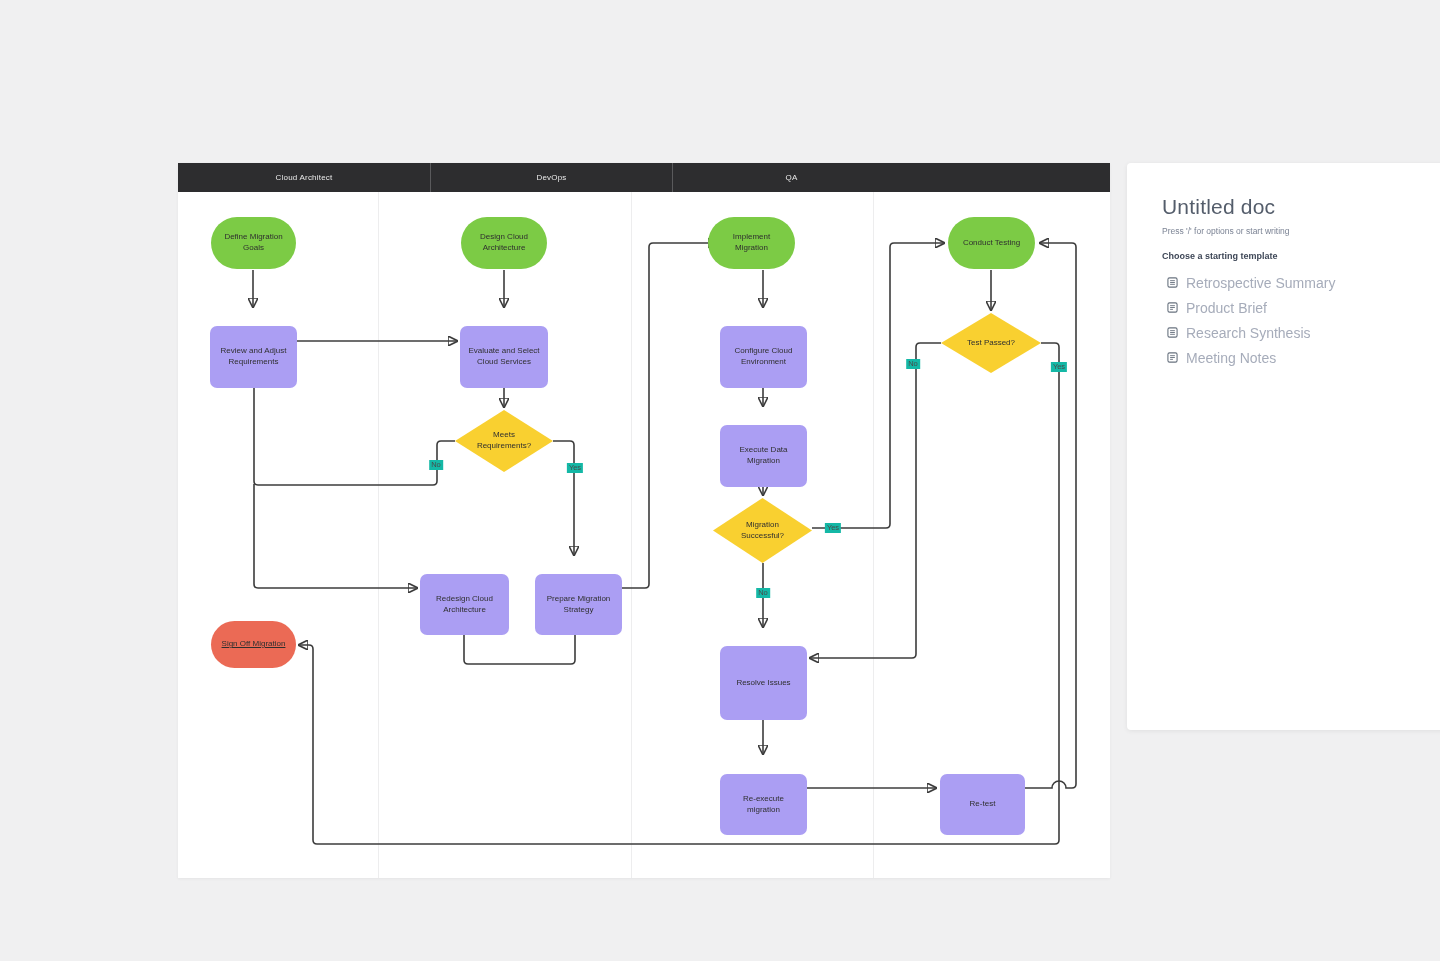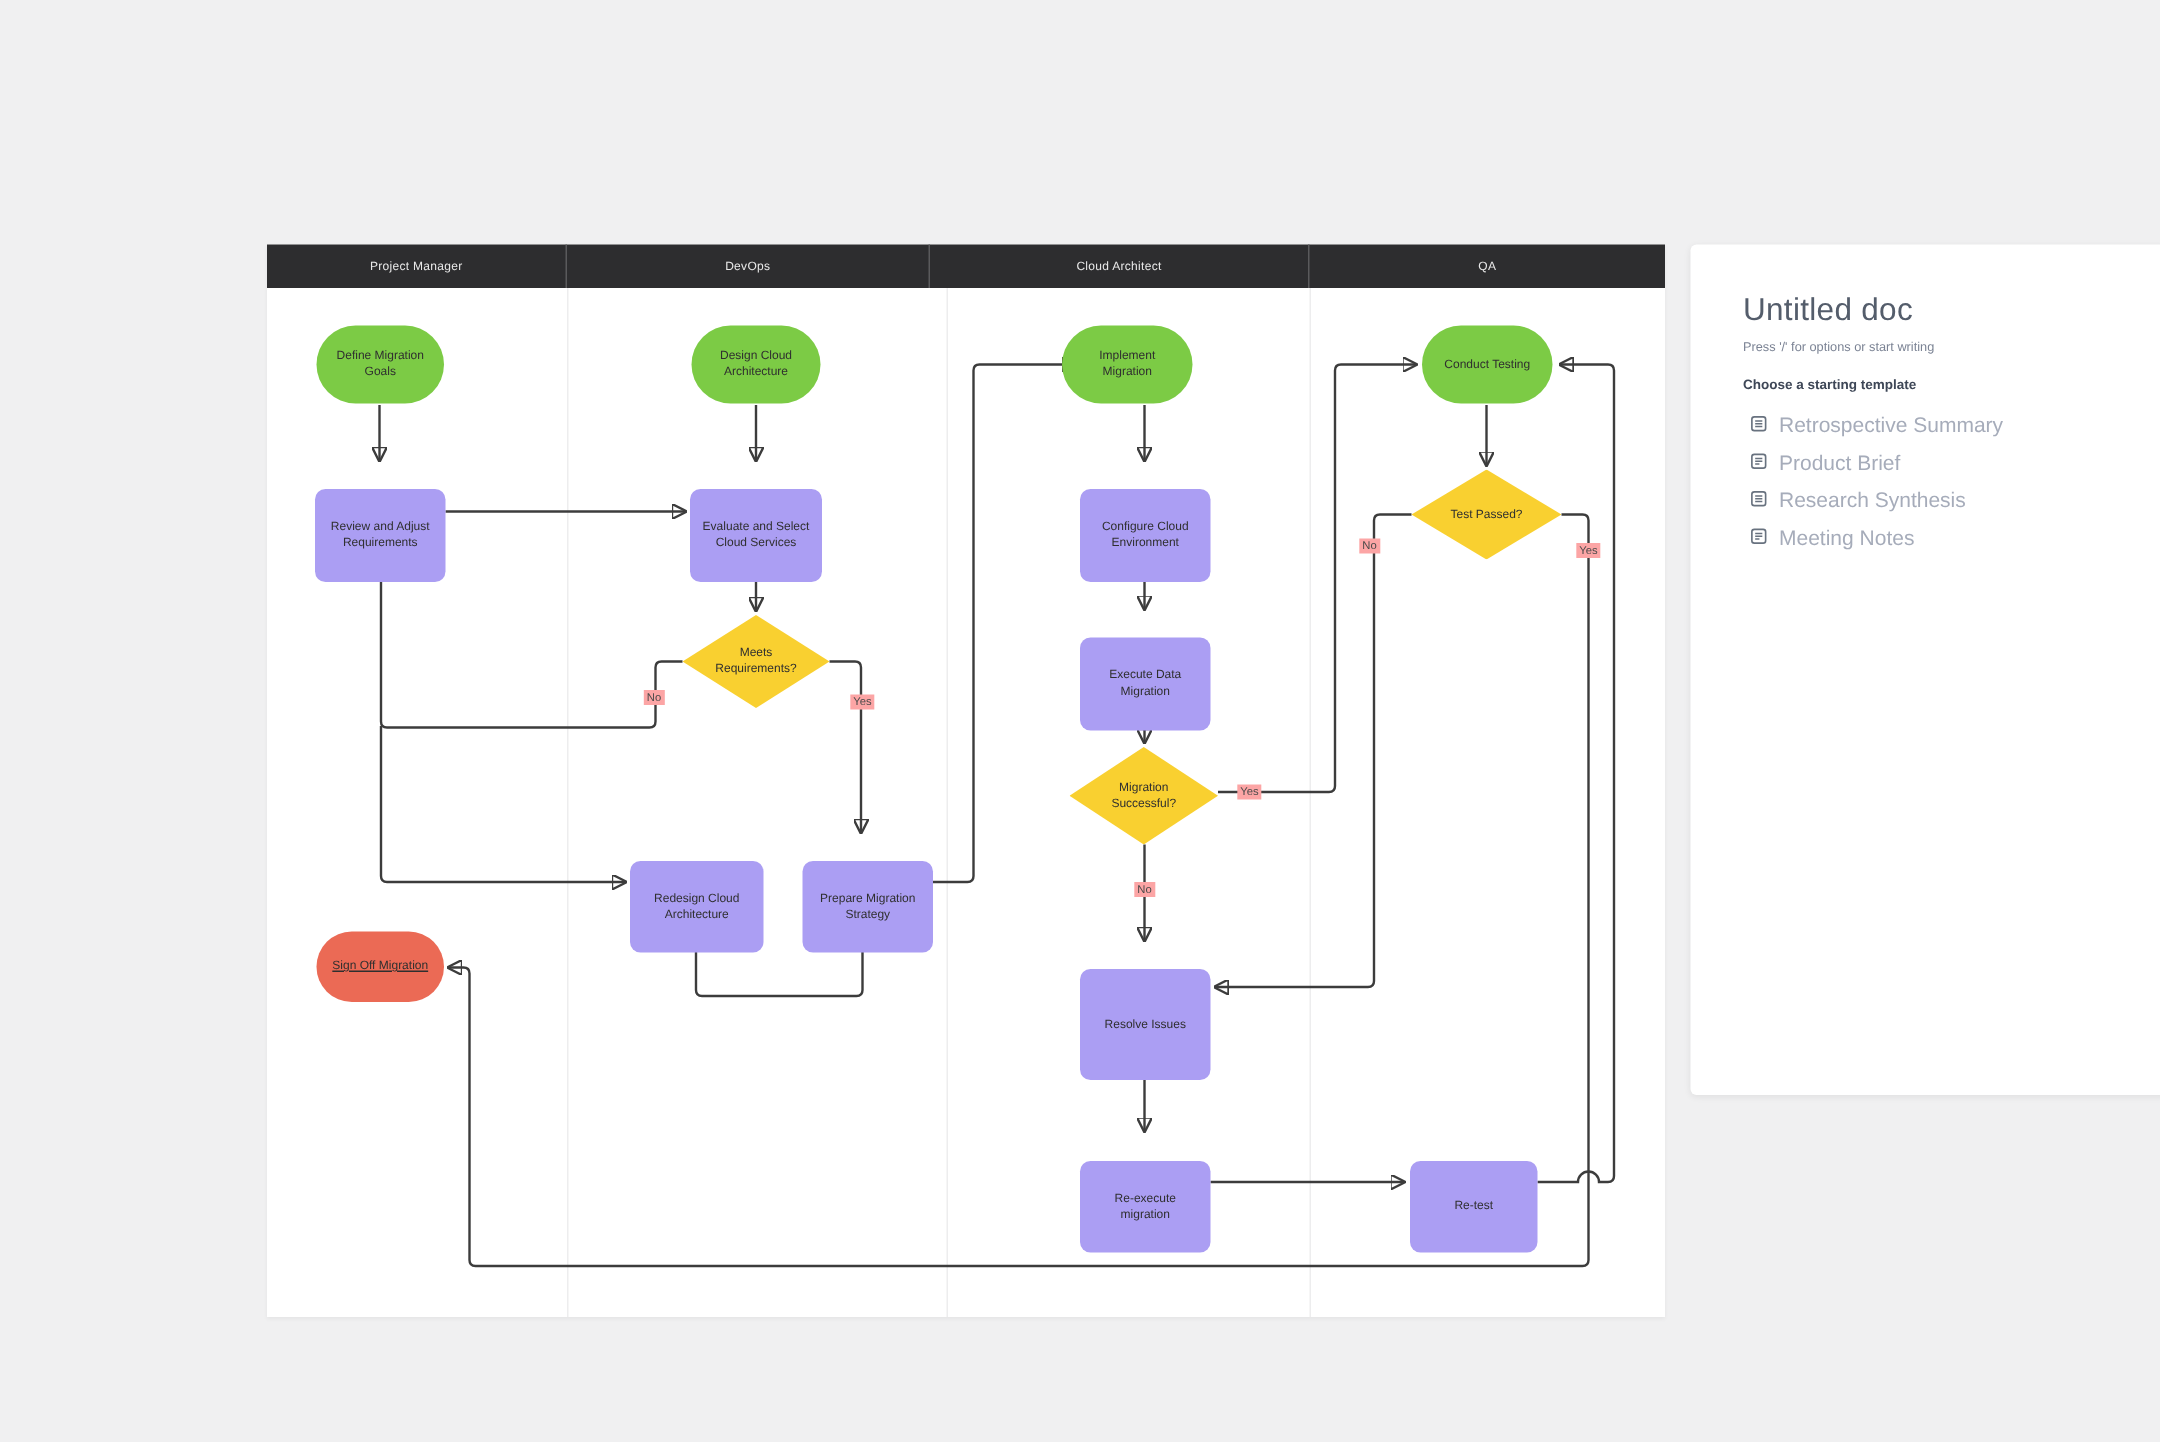--- a/index.html
+++ b/index.html
@@ -29,21 +29,21 @@
   .lane-div{
     position:absolute;top:192px;height:686px;width:1px;background:#ededee;z-index:1;
   }
 
   
   svg.edges{position:absolute;left:0;top:0;z-index:2;pointer-events:none;}
   svg.edges path{fill:none;stroke:#3c3c3c;stroke-width:1.6;}
 
   .edge-label{
     position:absolute;z-index:4;transform:translate(-50%,-50%);
-    font-size:7.5px;color:#4a4a4a;background:#fca5a5;padding:0 2px;line-height:10px;
+    font-size:7.5px;color:#4a4a4a;background:#14b8a6;padding:0 2px;line-height:10px;
   }
 
   
   .node{
     position:absolute;z-index:3;display:flex;align-items:center;justify-content:center;
     text-align:center;font-size:8px;line-height:1.35;color:#2f2f2f;
     box-sizing:border-box;
   }
   .node.stadium{border-radius:26px;padding:0 8px;}
   .node.rect{border-radius:7px;padding:0 6px;margin-top:16px;}
@@ -75,28 +75,25 @@
 
 <div class="stage">
 
   <div class="canvas"></div>
 
   <div class="lane-div" style="left:378px"></div>
   <div class="lane-div" style="left:631px"></div>
   <div class="lane-div" style="left:873px"></div>
 
   <div class="lane-header">
-    <div class="cell" style="width:200px">
-        <span>Project Manager</span>
+    <div class="cell" style="width:253px">
+        <span>Cloud Architect</span>
       </div>
     <div class="cell" style="width:242px">
         <span>DevOps</span>
-      </div>
-    <div class="cell" style="width:253px">
-        <span>Cloud Architect</span>
       </div>
     <div class="cell" style="width:237px">
         <span>QA</span>
       </div>
   </div>
 
   <svg class="edges" width="1440" height="961" viewBox="0 0 1440 961">
     <defs>
       <marker id="arw" markerUnits="userSpaceOnUse" markerWidth="10" markerHeight="10" refX="9" refY="5" orient="auto">
         <path d="M0,0 L10,5 L0,10 Z" fill="#3c3c3c" stroke="none"></path>

